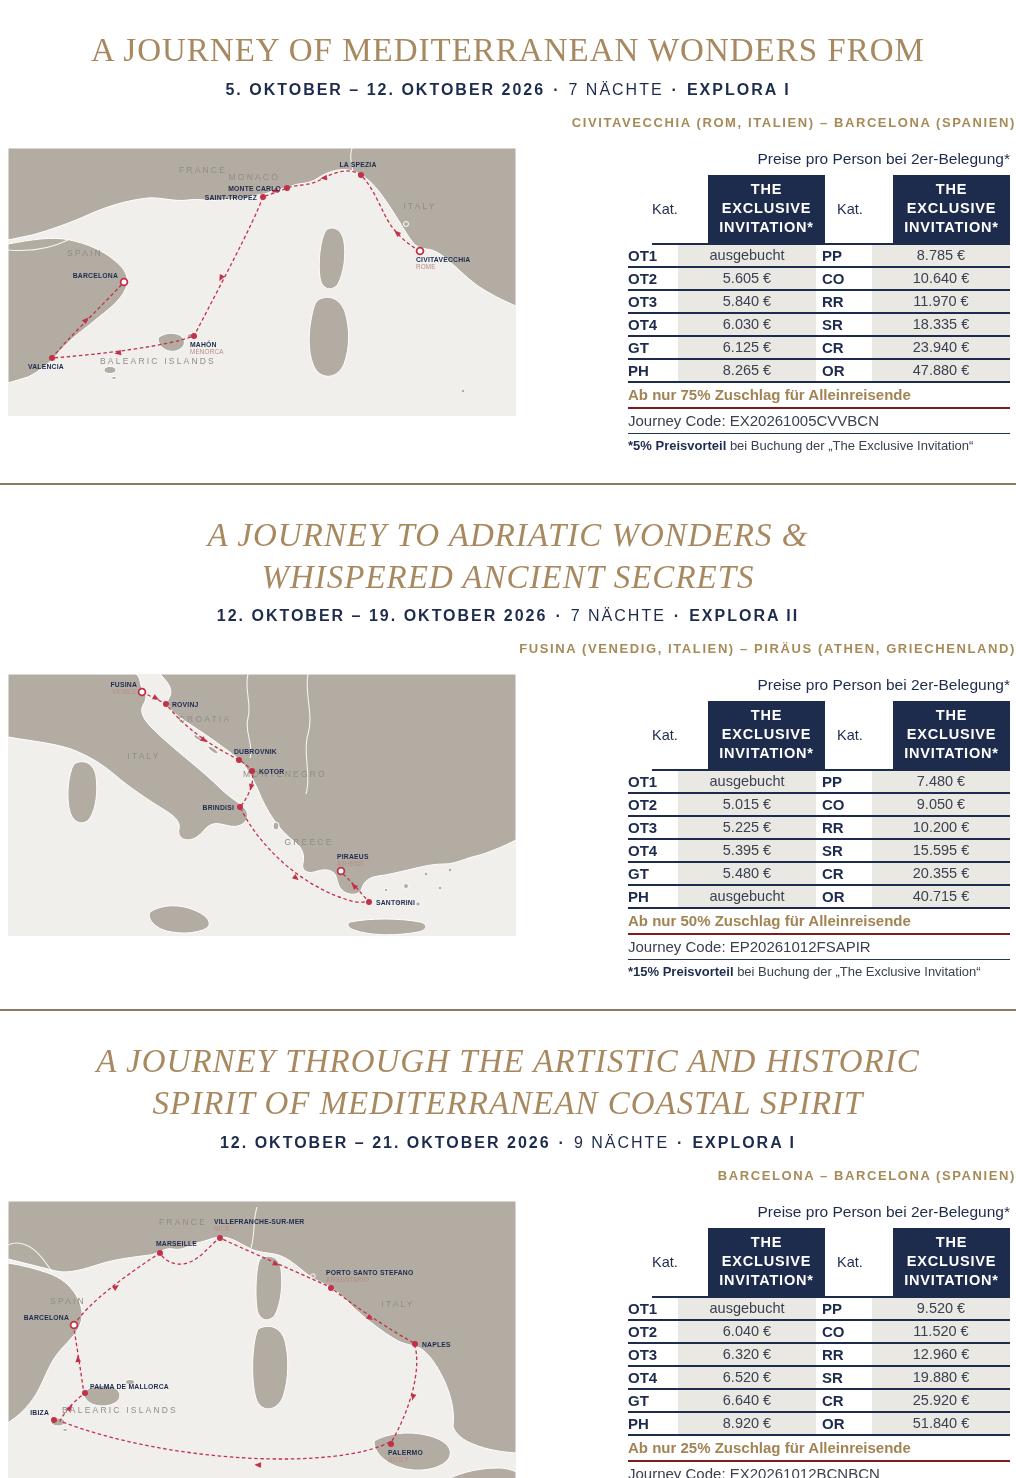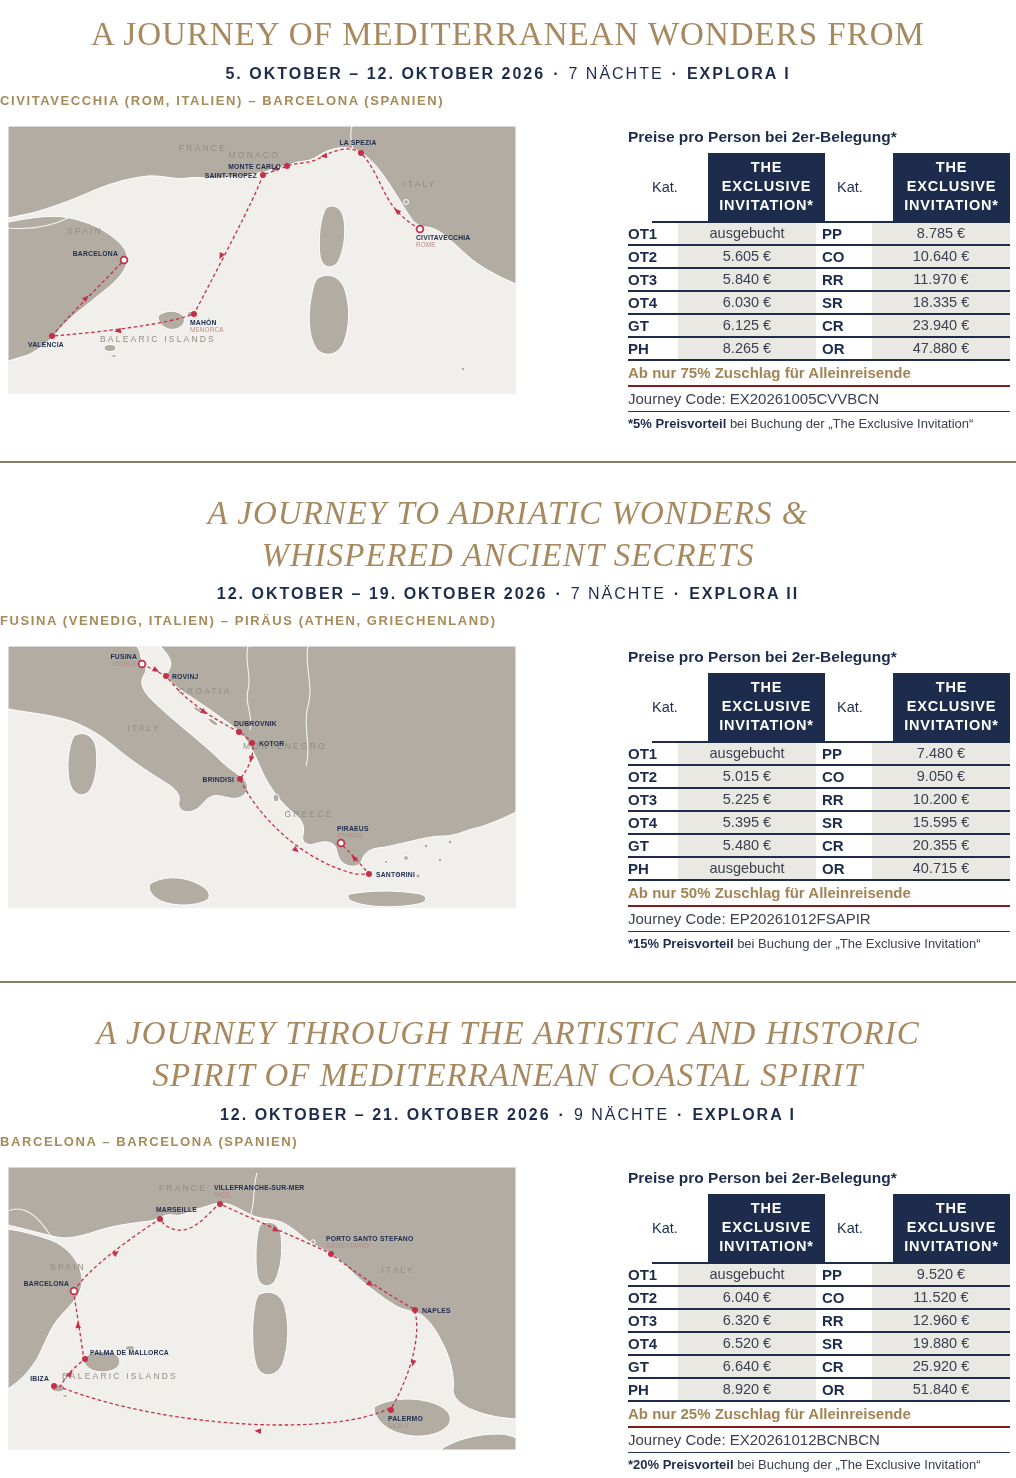--- a/index.html
+++ b/index.html
@@ -15,41 +15,41 @@
     --country:#918d86;
     --subred:#bb8a85;
   }
   *{margin:0;padding:0;box-sizing:border-box;}
   body{background:#fff;font-family:"Liberation Sans",sans-serif;}
   .page{width:1016px;height:1478px;overflow:hidden;background:#fff;padding-top:14px;}
   
   h1.title{
     font-family:"Liberation Serif",serif;font-weight:400;
     font-size:33px;line-height:1.26;letter-spacing:1px;
-    color:var(--gold-title);text-align:center;
+    color:var(--gold-title);text-align:center;margin-top:16px;
   }
   .dateline{
     text-align:center;margin-top:9px;
     font-size:16px;letter-spacing:2px;color:var(--navy);
   }
   .dateline .b{font-weight:700;}
   .dateline .n{font-weight:400;}
   .dateline .dot{font-weight:700;margin:0 8px;}
   .routeline{
-    text-align:left;margin-top:10px;
+    text-align:right;margin-top:16px;
     font-size:13px;font-weight:700;letter-spacing:1.6px;color:var(--gold-route);
   }
   hr.divider{border:none;border-top:2px solid #8c7b5e;margin:26px 0 0 0;}
   section.journey.j2 h1.title,section.journey.j3 h1.title{margin-top:30px;font-style:italic;}
   
   .row{display:flex;align-items:flex-start;gap:20px;margin-top:18px;padding:0 6px 0 8px;}
   .map{width:600px;flex:none;}
   .map svg{display:block;width:508px;}
   .pricing{flex:1;padding-top:2px;}
-  .caption{font-size:15.5px;font-weight:700;color:var(--navy);margin-bottom:7px;}
+  .caption{font-size:15.5px;font-weight:400;color:var(--navy);margin-bottom:7px;text-align:right;}
   .grid{display:grid;grid-template-columns:44px 1fr 44px 1fr;column-gap:12px;margin-left:24px;}
   .grid.header{border-bottom:2px solid var(--navy);}
   .grid.header .kat{display:flex;align-items:center;font-size:14.5px;color:var(--navy);}
   .grid.header .inv{
     background:var(--navy);color:#fff;font-weight:700;font-size:14.5px;
     letter-spacing:0.8px;text-align:center;line-height:1.32;padding:5px 10px 6px;
   }
   .prow{display:grid;grid-template-columns:44px 1fr 44px 1fr;column-gap:6px;border-bottom:2px solid var(--navy);}
   .prow .kat{font-size:15px;font-weight:700;color:var(--navy);line-height:21px;}
   .prow .price{background:var(--beige);text-align:center;font-size:14.5px;color:var(--ink);line-height:21px;}

